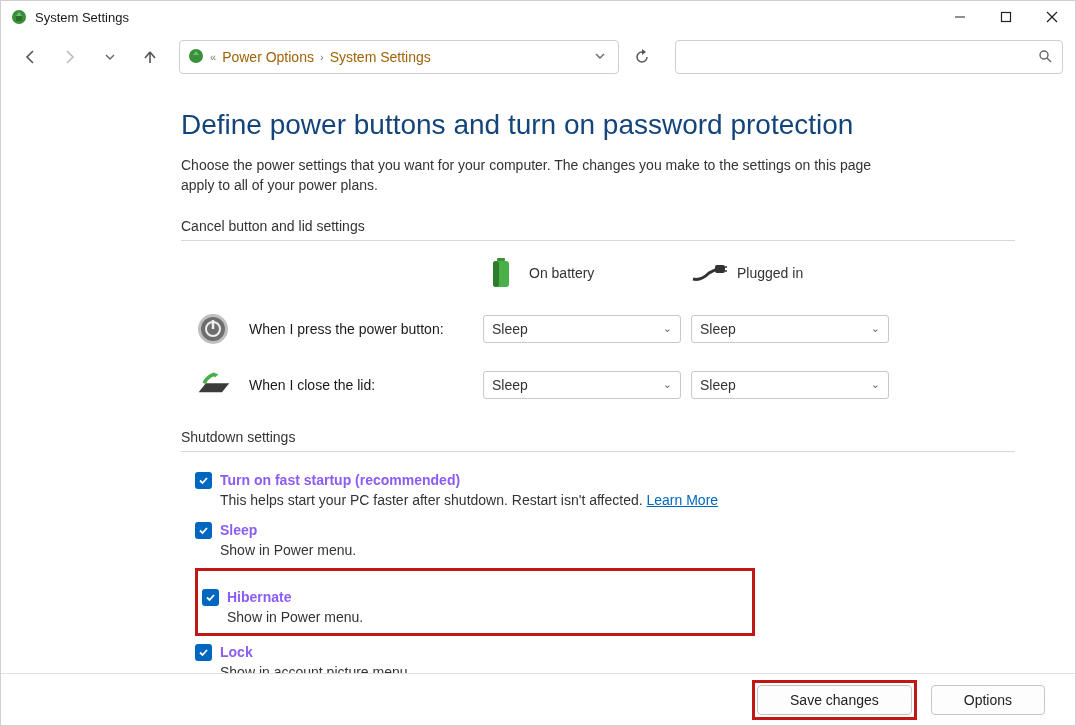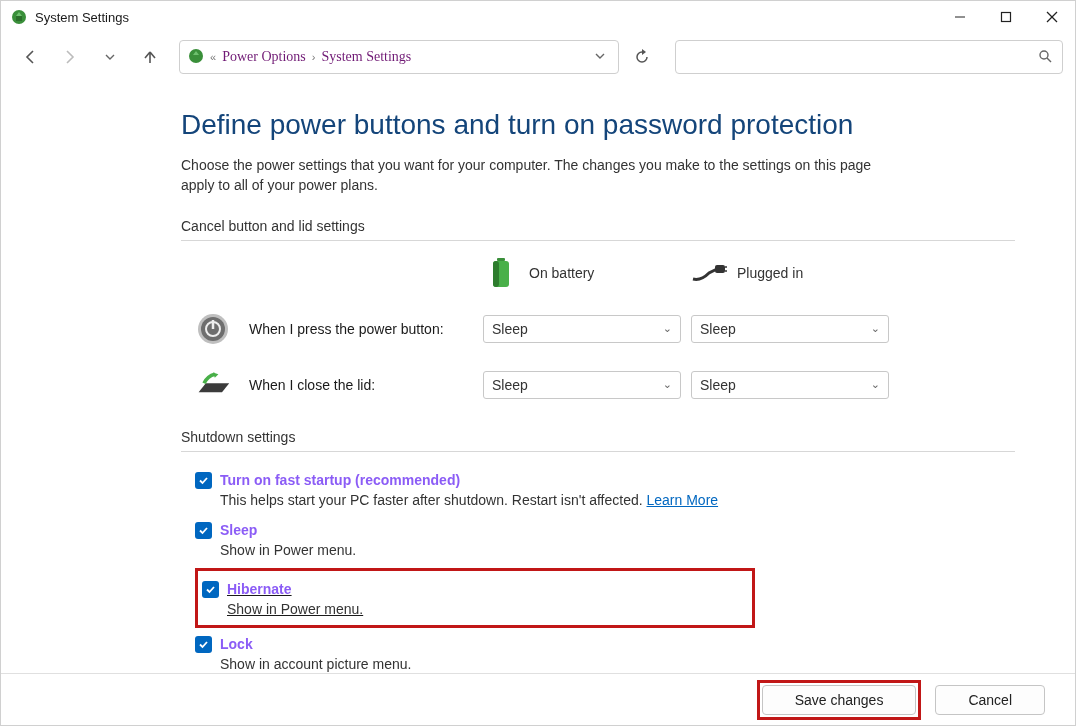--- a/index.html
+++ b/index.html
@@ -55,21 +55,21 @@
   .addr {
     flex: 0 0 440px;
     height: 34px;
     border: 1px solid #cfcfcf;
     border-radius: 4px;
     display:flex; align-items:center;
     padding: 0 8px;
     margin-left: 6px;
     gap: 6px;
   }
-  .addr .crumb { color:#701a75;font-family:Liberation Serif, serif; }
+  .addr .crumb { color:#a16207; }
   .addr .chev { color:#777; font-size:11px; }
   .addr-spacer{flex:1;}
   .addr-dd { color:#666; font-size:11px; padding:0 4px;}
   .refresh-btn {
     width: 34px; height:34px;
     display:flex; align-items:center; justify-content:center;
     color:#555;
   }
   .search {
     flex: 1;
@@ -137,24 +137,23 @@
   }
   .sel .dd { color:#666; font-size:11px; }
 
   
   .shut-list { margin-left: 14px; }
   .shut-item {
     padding: 6px 0 8px 0;
   }
   .shut-item.highlight {
     border: 3px solid #c11717;
-    padding: 10px 8px 8px 4px;
+    padding: 18px 8px 8px 4px;
     margin: 2px 0;
     width: 560px;
-    text-decoration: underline;
   }
   .shut-row1 { display:flex; align-items:center; gap:8px; }
   .cb {
     width:17px; height:17px; border-radius:3px;
     background:#0067c0;
     display:flex; align-items:center; justify-content:center;
     flex-shrink:0;
   }
   .cb svg { display:block; }
   .cb-label { font-weight:700; color:#8b5cf6; }
@@ -410,14 +409,14 @@
       <div class="shut-desc">Show in account picture menu.</div>
     </div>
 
   </div>
 </div>
 
 <div class="footer">
   <span class="btn-wrap-highlight">
     <div class="btn">Save changes</div>
   </span>
-  <div class="btn">Cancel</div>
+  <div class="btn">Options</div>
 </div>
 
 </body></html>

